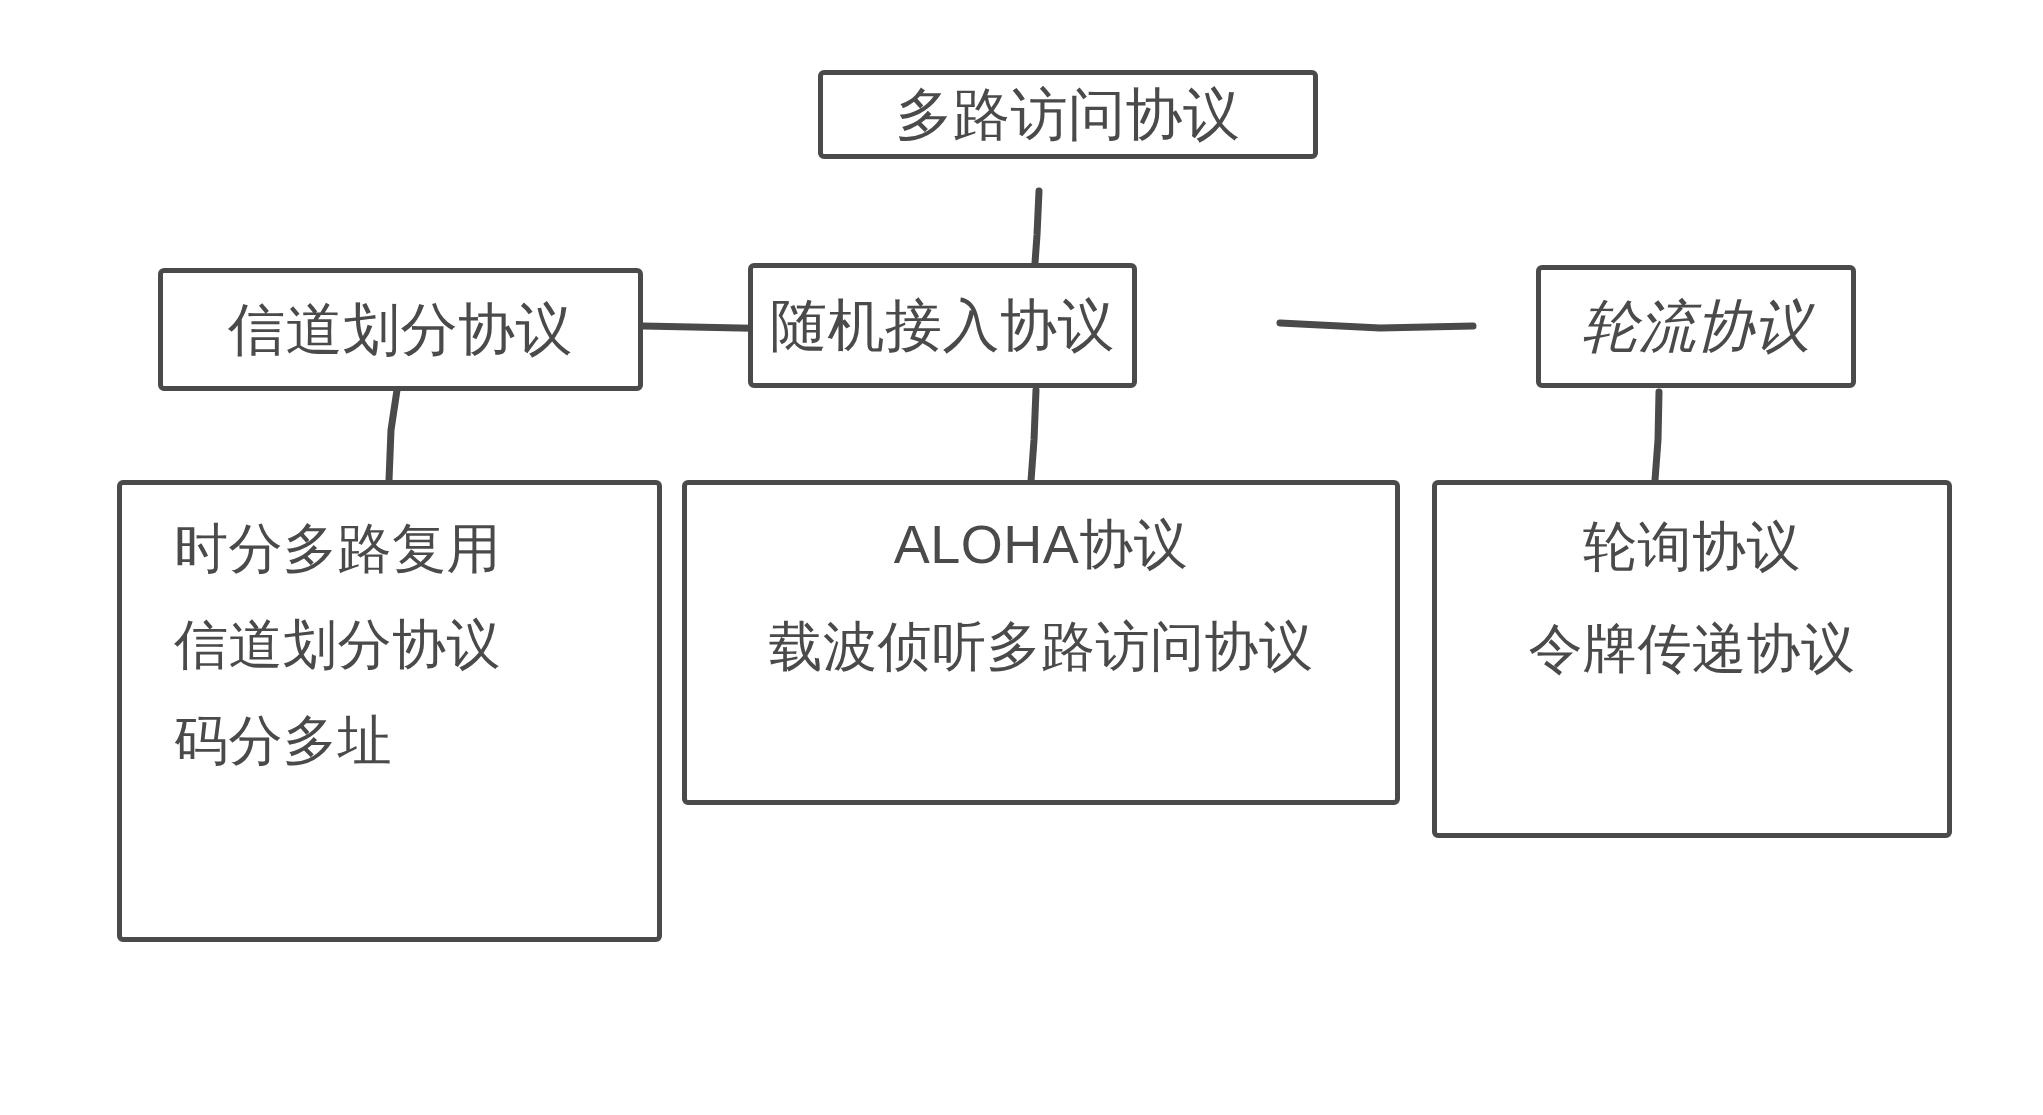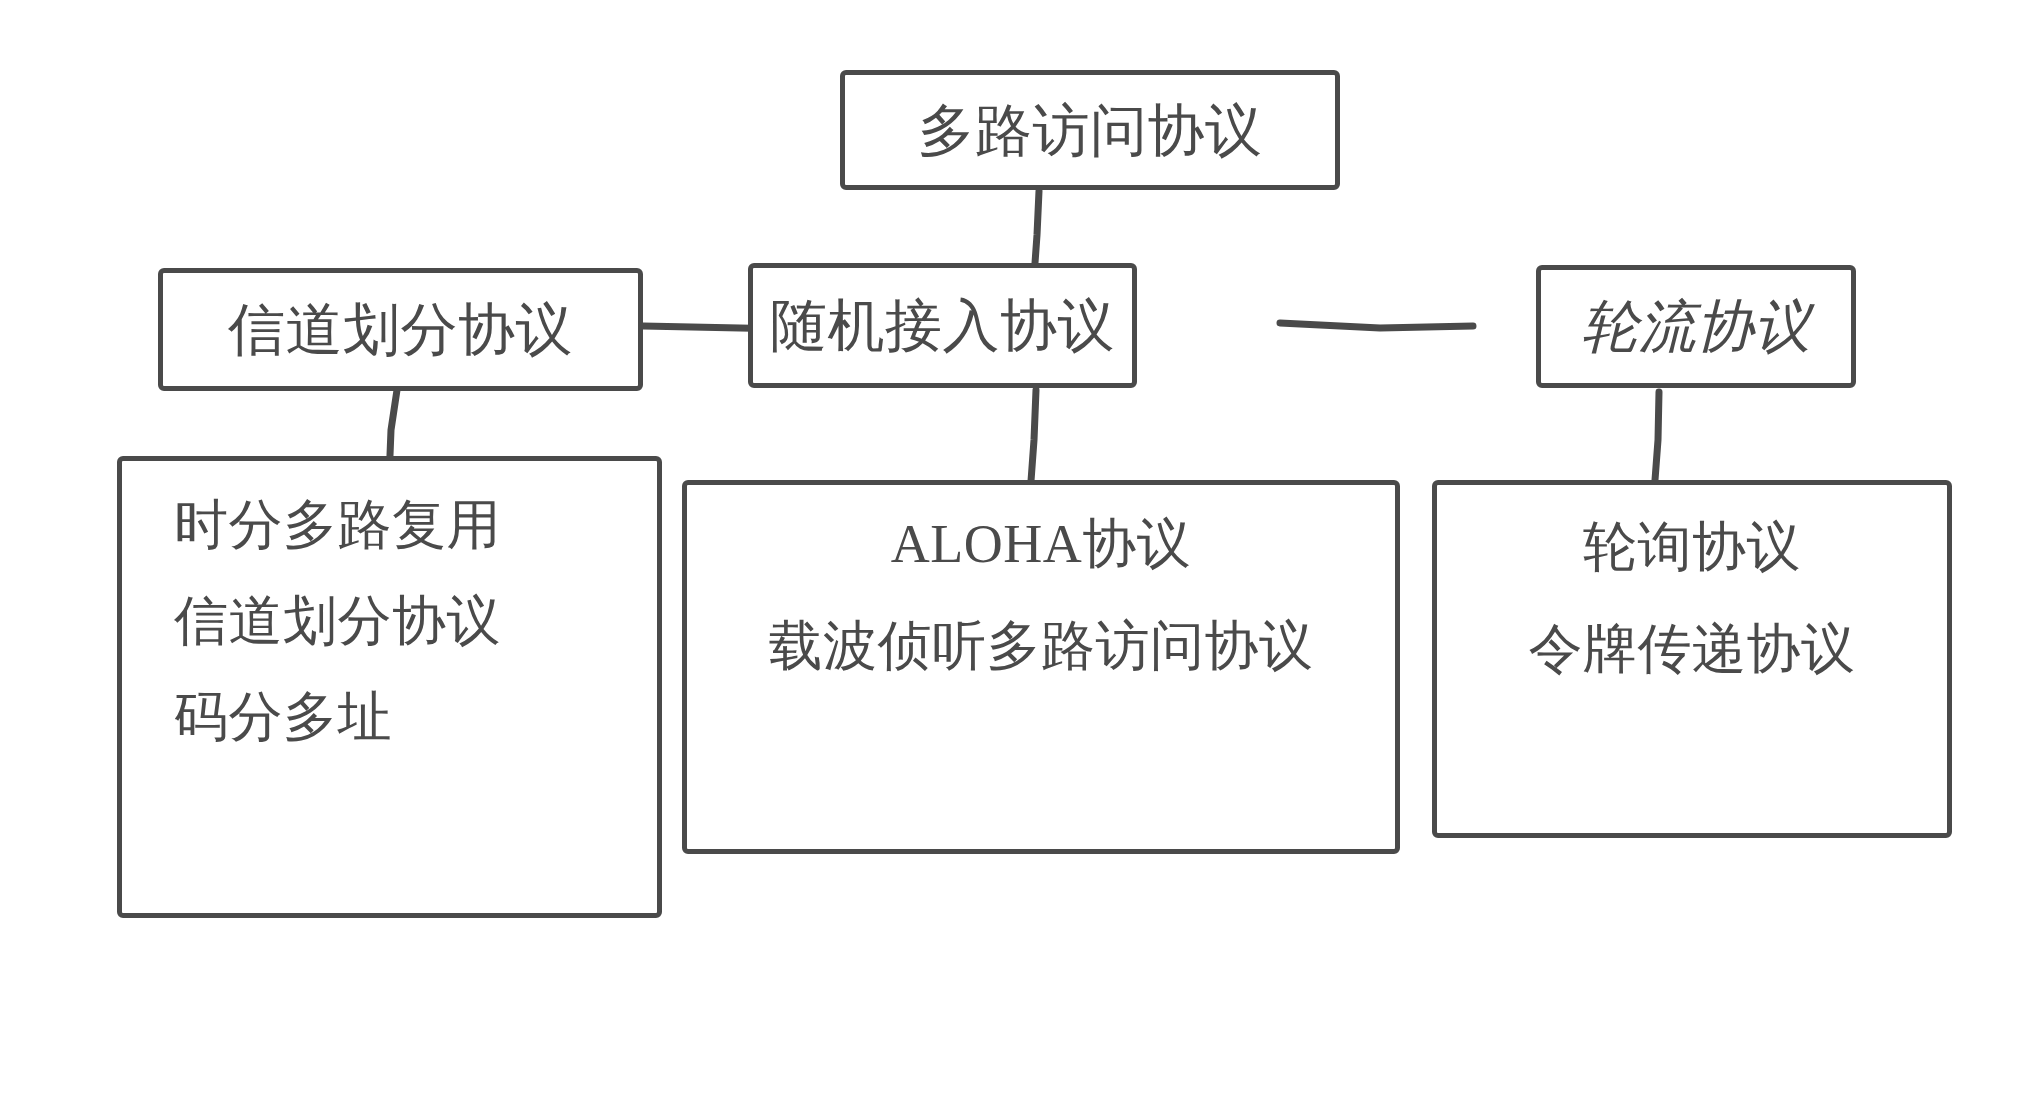--- a/index.html
+++ b/index.html
@@ -61,27 +61,27 @@
   }
   .node.leaf .line {
     font-size: 54px;
     padding: 0 8px;
     margin-bottom: 42px;
   }
   .node.leaf .line.center { text-align: center; }
   .node.leaf .line.left   { text-align: left; padding-left: 52px; }
 
   
-  #n-root      { left: 840px;  top: 70px;  width: 500px;  height: 120px; }
+  #n-root      { left: 818px;  top: 70px;  width: 500px;  height: 89px; }
   #n-channel   { left: 158px;  top: 268px; width: 485px;  height: 123px; text-align: right; }
   #n-random    { left: 748px;  top: 263px; width: 389px;  height: 125px; }
   #n-taking    { left: 1536px; top: 265px; width: 320px;  height: 123px; font-style: italic; }
 
-  #n-channel-leaf { left: 117px;  top: 456px; width: 545px;  height: 462px; }
-  #n-random-leaf  { left: 682px;  top: 480px; width: 718px;  height: 374px; font-family: Liberation Serif, serif; }
+  #n-channel-leaf { left: 117px;  top: 480px; width: 545px;  height: 462px; }
+  #n-random-leaf  { left: 682px;  top: 480px; width: 718px;  height: 325px; }
   #n-taking-leaf  { left: 1432px; top: 480px; width: 520px;  height: 358px; }
 
   #n-channel-leaf .line.left { padding-left: 52px; }
   #n-random-leaf  { padding-top: 32px; }
   #n-taking-leaf  { padding-top: 34px; }
   #n-random-leaf .line { margin-bottom: 48px; }
   #n-taking-leaf .line { margin-bottom: 48px; }
 </style>
 </head>
 <body>

